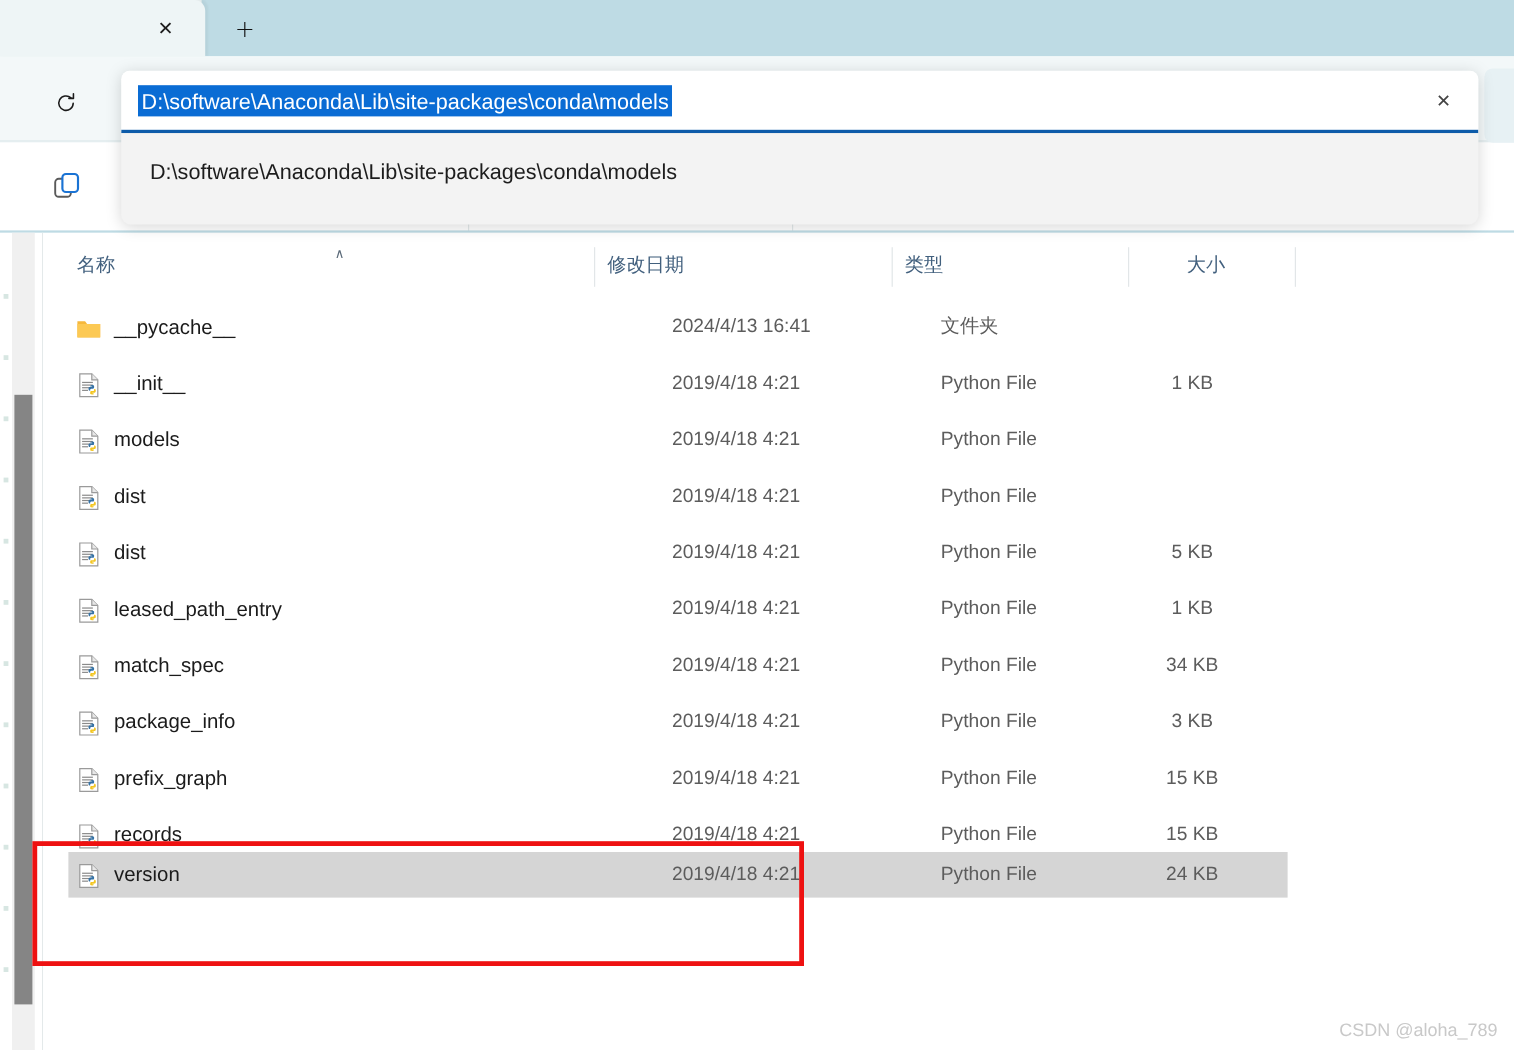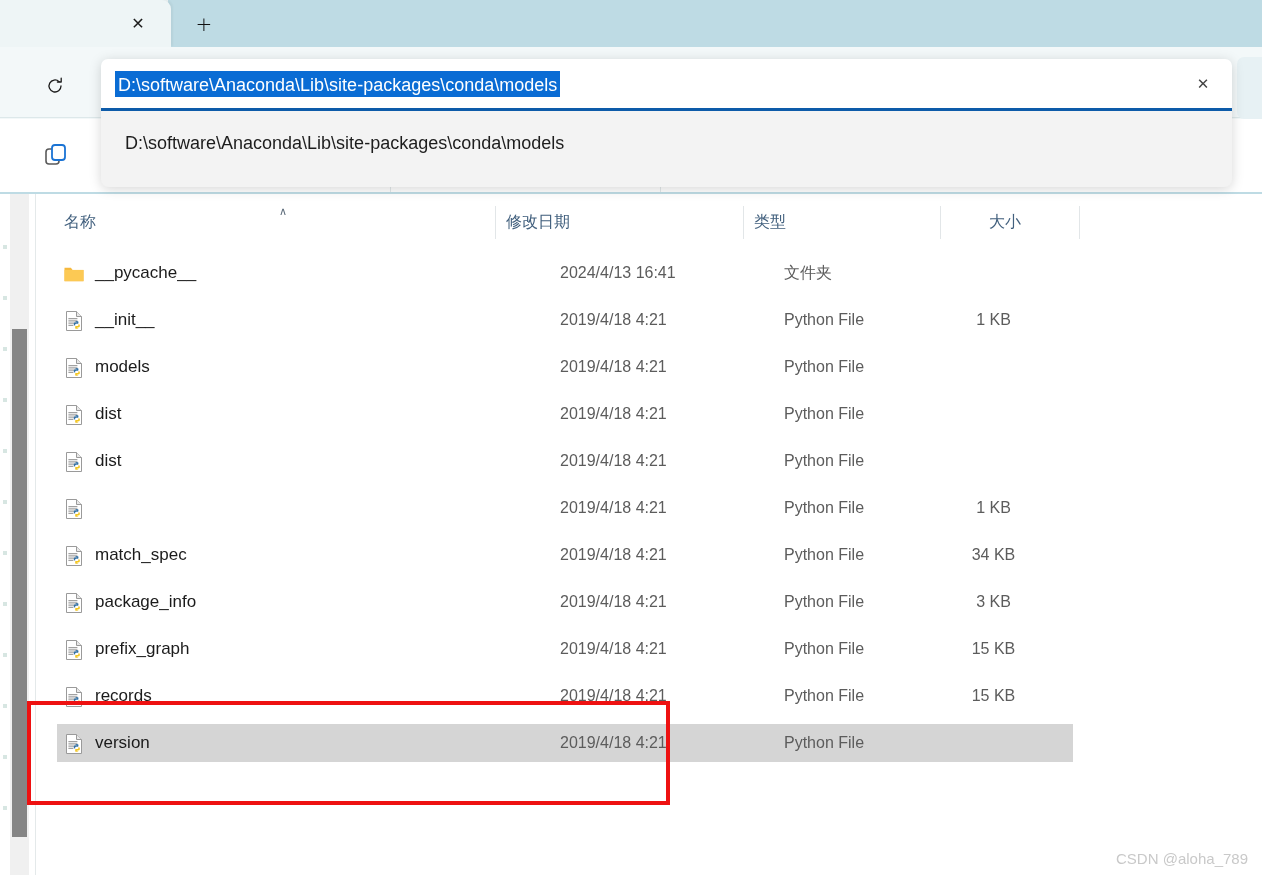--- a/index.html
+++ b/index.html
@@ -475,36 +475,38 @@
                 <rect x="5.4" y="14.8" width="5" height="1"></rect>
               </g>
               <g transform="translate(8.4,10.2) scale(0.60)">
                 <path d="M9 1.2c-2.6 0-2.4 1.1-2.4 1.1v1.2h2.5v0.4H5.6s-1.7-0.2-1.7 2.5c0 2.6 1.5 2.5 1.5 2.5h0.9V7.6s0-1.5 1.5-1.5h2.5s1.4 0 1.4-1.4V2.6s0.2-1.4-2.7-1.4zM7.6 2c0.3 0 0.5 0.2 0.5 0.5S7.9 3 7.6 3 7.1 2.8 7.1 2.5 7.3 2 7.6 2z" fill="#3572A5"></path>
                 <path d="M9 14.4c2.6 0 2.4-1.1 2.4-1.1v-1.2H8.9v-0.4h3.5s1.7 0.2 1.7-2.5c0-2.6-1.5-2.5-1.5-2.5h-0.9V8s0 1.5-1.5 1.5H7.7s-1.4 0-1.4 1.4V13s-0.2 1.4 2.7 1.4zM10.4 13.6c-0.3 0-0.5-0.2-0.5-0.5s0.2-0.5 0.5-0.5 0.5 0.2 0.5 0.5-0.2 0.5-0.5 0.5z" fill="#f3c623"></path>
               </g>
             </svg></span>
           <span class="cell-name">dist</span>
           <span class="cell-date">2019/4/18 4:21</span>
           <span class="cell-type">Python File</span>
+          <span class="cell-size">5 KB</span>
         </div>
         <div class="row" style="top: 295px;">
           <span class="row-icon"><svg width="22" height="22" viewBox="0 0 22 22" aria-hidden="true">
               <path d="M3.5 1.5h10l5 5v14h-15z" fill="#ffffff" stroke="#9a9a9a" stroke-width="1"></path>
               <path d="M13.5 1.5v5h5" fill="#e8e8e8" stroke="#9a9a9a" stroke-width="1"></path>
               <g fill="#8a8a8a">
                 <rect x="5.4" y="8.2" width="9" height="1"></rect>
                 <rect x="5.4" y="10.4" width="9" height="1"></rect>
                 <rect x="5.4" y="12.6" width="7" height="1"></rect>
                 <rect x="5.4" y="14.8" width="5" height="1"></rect>
               </g>
               <g transform="translate(8.4,10.2) scale(0.60)">
                 <path d="M9 1.2c-2.6 0-2.4 1.1-2.4 1.1v1.2h2.5v0.4H5.6s-1.7-0.2-1.7 2.5c0 2.6 1.5 2.5 1.5 2.5h0.9V7.6s0-1.5 1.5-1.5h2.5s1.4 0 1.4-1.4V2.6s0.2-1.4-2.7-1.4zM7.6 2c0.3 0 0.5 0.2 0.5 0.5S7.9 3 7.6 3 7.1 2.8 7.1 2.5 7.3 2 7.6 2z" fill="#3572A5"></path>
                 <path d="M9 14.4c2.6 0 2.4-1.1 2.4-1.1v-1.2H8.9v-0.4h3.5s1.7 0.2 1.7-2.5c0-2.6-1.5-2.5-1.5-2.5h-0.9V8s0 1.5-1.5 1.5H7.7s-1.4 0-1.4 1.4V13s-0.2 1.4 2.7 1.4zM10.4 13.6c-0.3 0-0.5-0.2-0.5-0.5s0.2-0.5 0.5-0.5 0.5 0.2 0.5 0.5-0.2 0.5-0.5 0.5z" fill="#f3c623"></path>
               </g>
             </svg></span>
+          <span class="cell-name">leased_path_entry</span>
           <span class="cell-date">2019/4/18 4:21</span>
           <span class="cell-type">Python File</span>
           <span class="cell-size">1 KB</span>
         </div>
         <div class="row" style="top: 342px;">
           <span class="row-icon"><svg width="22" height="22" viewBox="0 0 22 22" aria-hidden="true">
               <path d="M3.5 1.5h10l5 5v14h-15z" fill="#ffffff" stroke="#9a9a9a" stroke-width="1"></path>
               <path d="M13.5 1.5v5h5" fill="#e8e8e8" stroke="#9a9a9a" stroke-width="1"></path>
               <g fill="#8a8a8a">
                 <rect x="5.4" y="8.2" width="9" height="1"></rect>
@@ -575,38 +577,39 @@
               <g transform="translate(8.4,10.2) scale(0.60)">
                 <path d="M9 1.2c-2.6 0-2.4 1.1-2.4 1.1v1.2h2.5v0.4H5.6s-1.7-0.2-1.7 2.5c0 2.6 1.5 2.5 1.5 2.5h0.9V7.6s0-1.5 1.5-1.5h2.5s1.4 0 1.4-1.4V2.6s0.2-1.4-2.7-1.4zM7.6 2c0.3 0 0.5 0.2 0.5 0.5S7.9 3 7.6 3 7.1 2.8 7.1 2.5 7.3 2 7.6 2z" fill="#3572A5"></path>
                 <path d="M9 14.4c2.6 0 2.4-1.1 2.4-1.1v-1.2H8.9v-0.4h3.5s1.7 0.2 1.7-2.5c0-2.6-1.5-2.5-1.5-2.5h-0.9V8s0 1.5-1.5 1.5H7.7s-1.4 0-1.4 1.4V13s-0.2 1.4 2.7 1.4zM10.4 13.6c-0.3 0-0.5-0.2-0.5-0.5s0.2-0.5 0.5-0.5 0.5 0.2 0.5 0.5-0.2 0.5-0.5 0.5z" fill="#f3c623"></path>
               </g>
             </svg></span>
           <span class="cell-name">records</span>
           <span class="cell-date">2019/4/18 4:21</span>
           <span class="cell-type">Python File</span>
           <span class="cell-size">15 KB</span>
         </div>
-        <div class="row selected" style="top: 530px;">
+        <div class="row selected" style="top: 516px;">
           <span class="row-icon"><svg width="22" height="22" viewBox="0 0 22 22" aria-hidden="true">
               <path d="M3.5 1.5h10l5 5v14h-15z" fill="#ffffff" stroke="#9a9a9a" stroke-width="1"></path>
               <path d="M13.5 1.5v5h5" fill="#e8e8e8" stroke="#9a9a9a" stroke-width="1"></path>
               <g fill="#8a8a8a">
                 <rect x="5.4" y="8.2" width="9" height="1"></rect>
                 <rect x="5.4" y="10.4" width="9" height="1"></rect>
                 <rect x="5.4" y="12.6" width="7" height="1"></rect>
                 <rect x="5.4" y="14.8" width="5" height="1"></rect>
               </g>
               <g transform="translate(8.4,10.2) scale(0.60)">
                 <path d="M9 1.2c-2.6 0-2.4 1.1-2.4 1.1v1.2h2.5v0.4H5.6s-1.7-0.2-1.7 2.5c0 2.6 1.5 2.5 1.5 2.5h0.9V7.6s0-1.5 1.5-1.5h2.5s1.4 0 1.4-1.4V2.6s0.2-1.4-2.7-1.4zM7.6 2c0.3 0 0.5 0.2 0.5 0.5S7.9 3 7.6 3 7.1 2.8 7.1 2.5 7.3 2 7.6 2z" fill="#3572A5"></path>
                 <path d="M9 14.4c2.6 0 2.4-1.1 2.4-1.1v-1.2H8.9v-0.4h3.5s1.7 0.2 1.7-2.5c0-2.6-1.5-2.5-1.5-2.5h-0.9V8s0 1.5-1.5 1.5H7.7s-1.4 0-1.4 1.4V13s-0.2 1.4 2.7 1.4zM10.4 13.6c-0.3 0-0.5-0.2-0.5-0.5s0.2-0.5 0.5-0.5 0.5 0.2 0.5 0.5-0.2 0.5-0.5 0.5z" fill="#f3c623"></path>
               </g>
             </svg></span>
           <span class="cell-name">version</span>
           <span class="cell-date">2019/4/18 4:21</span>
           <span class="cell-type">Python File</span>
+          <span class="cell-size">24 KB</span>
         </div>
       </div>
   </div>
 
   <div class="annot-box"></div>
 
   <div class="watermark">CSDN @aloha_789</div>
 
 </div>
 

